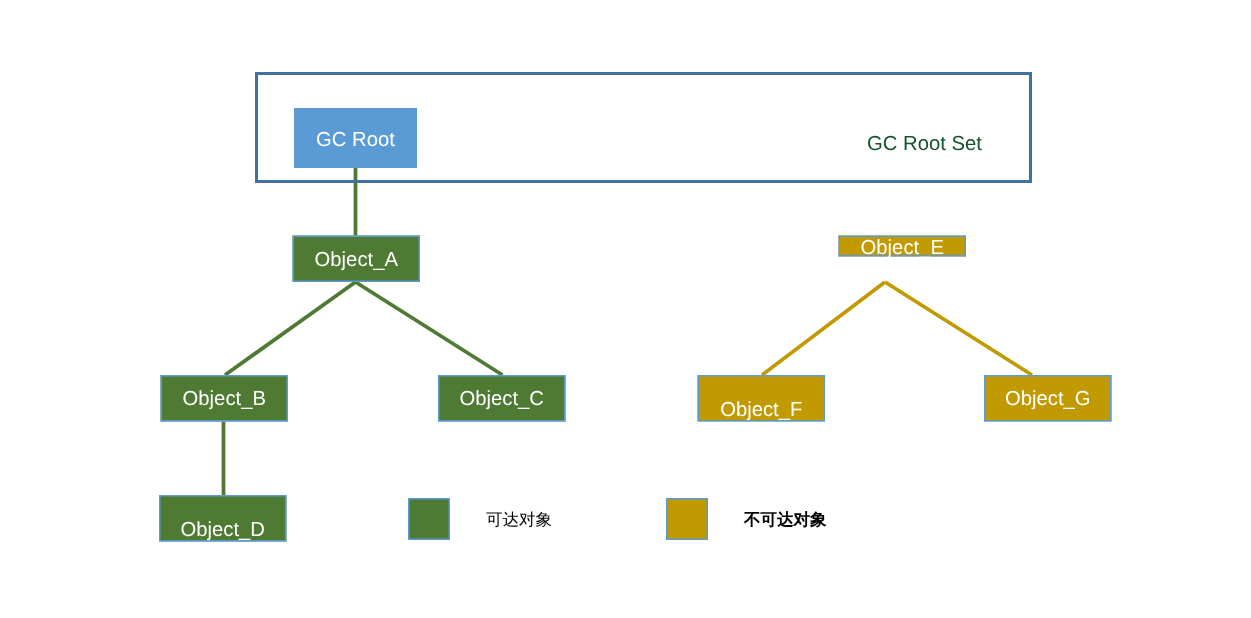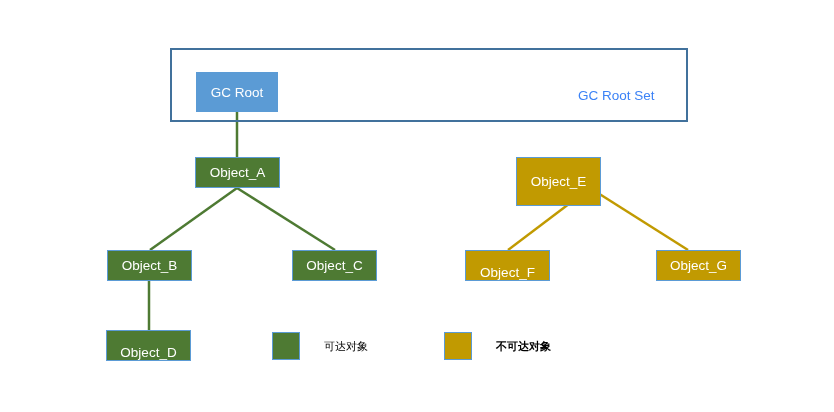--- a/index.html
+++ b/index.html
@@ -32,21 +32,21 @@
     height: 74px;
     border: 2px solid #41719C;
     background: transparent;
     box-sizing: border-box;
   }
   .root-set-label {
     position: absolute;
     left: 578px;
     top: 88px;
     font-size: 13.5px;
-    color: #3b82f6;
+    color: #14532d;
     white-space: nowrap;
   }
   .node {
     position: absolute;
     box-sizing: border-box;
     border: 1px solid #5B9BD5;
     display: flex;
     align-items: center;
     justify-content: center;
     color: #ffffff;
@@ -114,21 +114,21 @@
   </div>
 
   <div class="node reachable" style="left:107px; top:250px; width:85px; height:31px;">
     <span>Object_B</span>
   </div>
 
   <div class="node reachable" style="left:106px; top:330px; width:85px; height:31px;align-items:flex-end;">
     <span>Object_D</span>
   </div>
 
-  <div class="node unreachable" style="left:516px; top:157px; width:85px; height:49px;">
+  <div class="node unreachable" style="left:559px; top:157px; width:85px; height:14px;">
     <span>Object_E</span>
   </div>
 
   <div class="node unreachable" style="left:465px; top:250px; width:85px; height:31px;align-items:flex-end;">
     <span>Object_F</span>
   </div>
 
   <div class="node unreachable" style="left:656px; top:250px; width:85px; height:31px;">
     <span>Object_G</span>
   </div>

